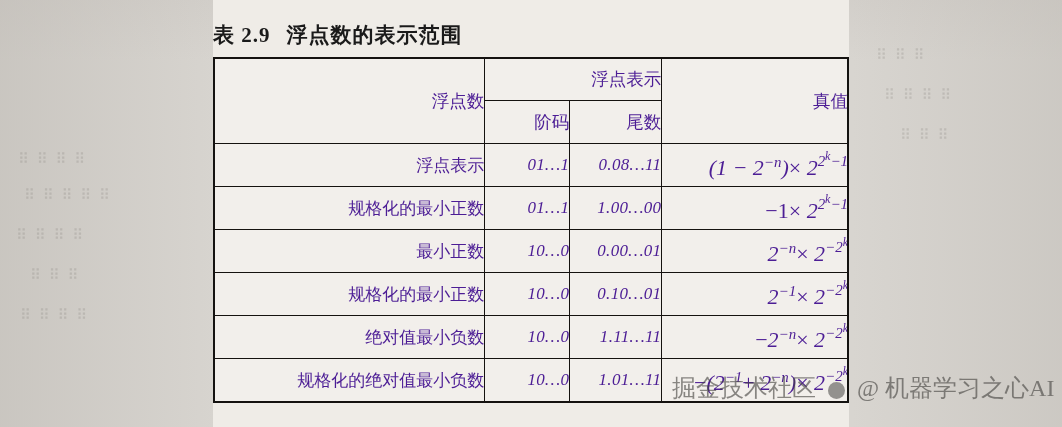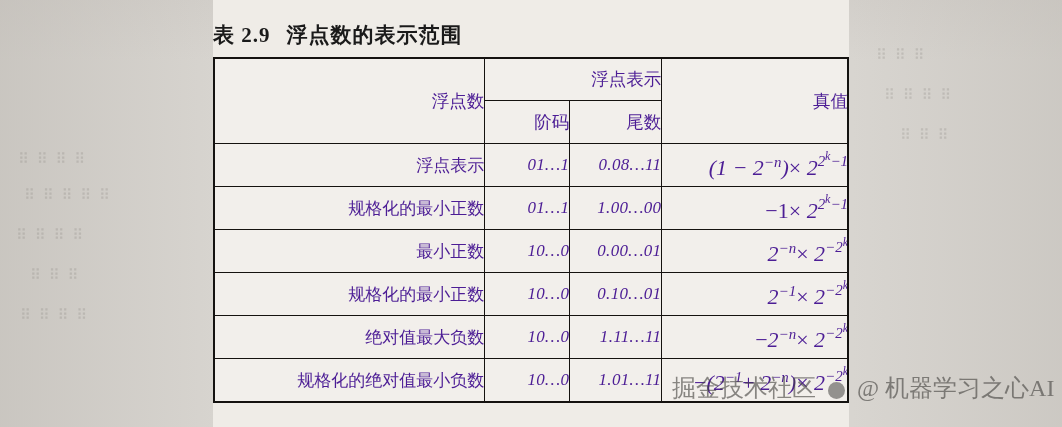--- a/index.html
+++ b/index.html
@@ -190,21 +190,21 @@
       <td class="mono-val">0.00…01</td>
       <td><span class="math">2<sup>−n</sup><span class="up">×</span> 2<sup>−2<sup>k</sup></sup></span></td>
     </tr>
     <tr>
       <td class="cn">规格化的最小正数</td>
       <td class="mono-val">10…0</td>
       <td class="mono-val">0.10…01</td>
       <td><span class="math">2<sup>−1</sup><span class="up">×</span> 2<sup>−2<sup>k</sup></sup></span></td>
     </tr>
     <tr>
-      <td class="cn">绝对值最大负数</td>
+      <td class="cn">绝对值最小负数</td>
       <td class="mono-val">10…0</td>
       <td class="mono-val">1.11…11</td>
       <td><span class="math"><span class="up">−</span>2<sup>−n</sup><span class="up">×</span> 2<sup>−2<sup>k</sup></sup></span></td>
     </tr>
     <tr>
       <td class="cn">规格化的绝对值最小负数</td>
       <td class="mono-val">10…0</td>
       <td class="mono-val">1.01…11</td>
       <td><span class="math"><span class="up">−</span>(2<sup>−1</sup><span class="up">+</span> 2<sup>−n</sup>)<span class="up">×</span> 2<sup>−2<sup>k</sup></sup></span></td>
     </tr>

